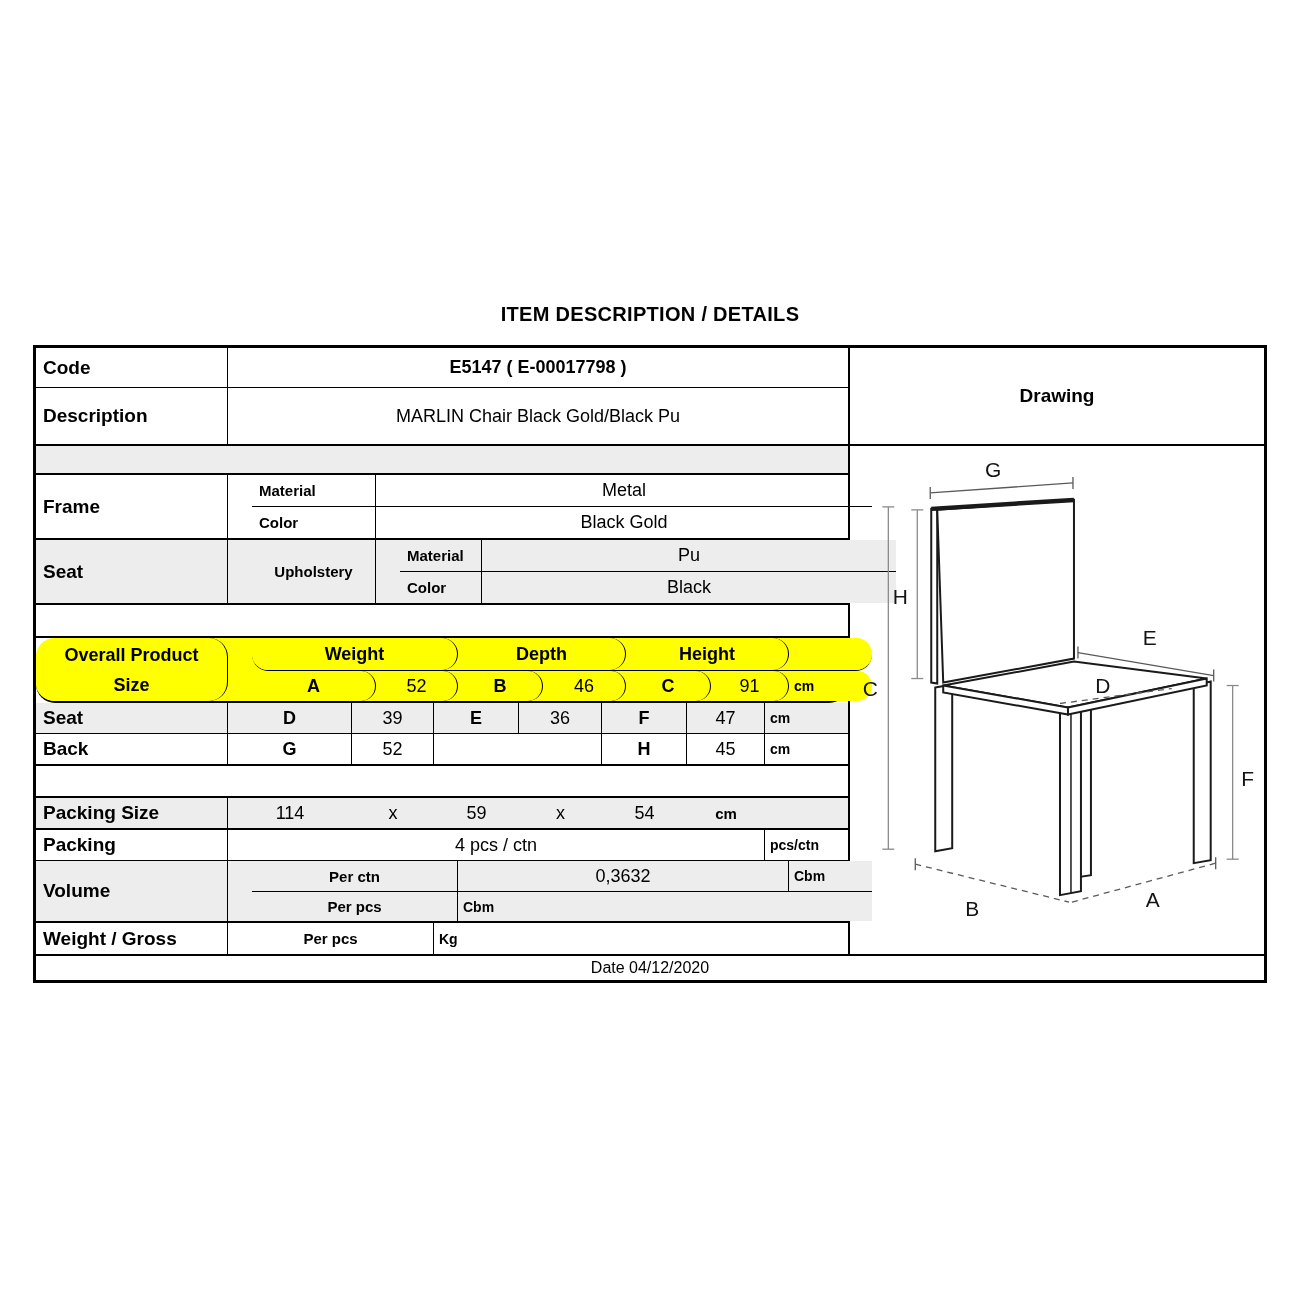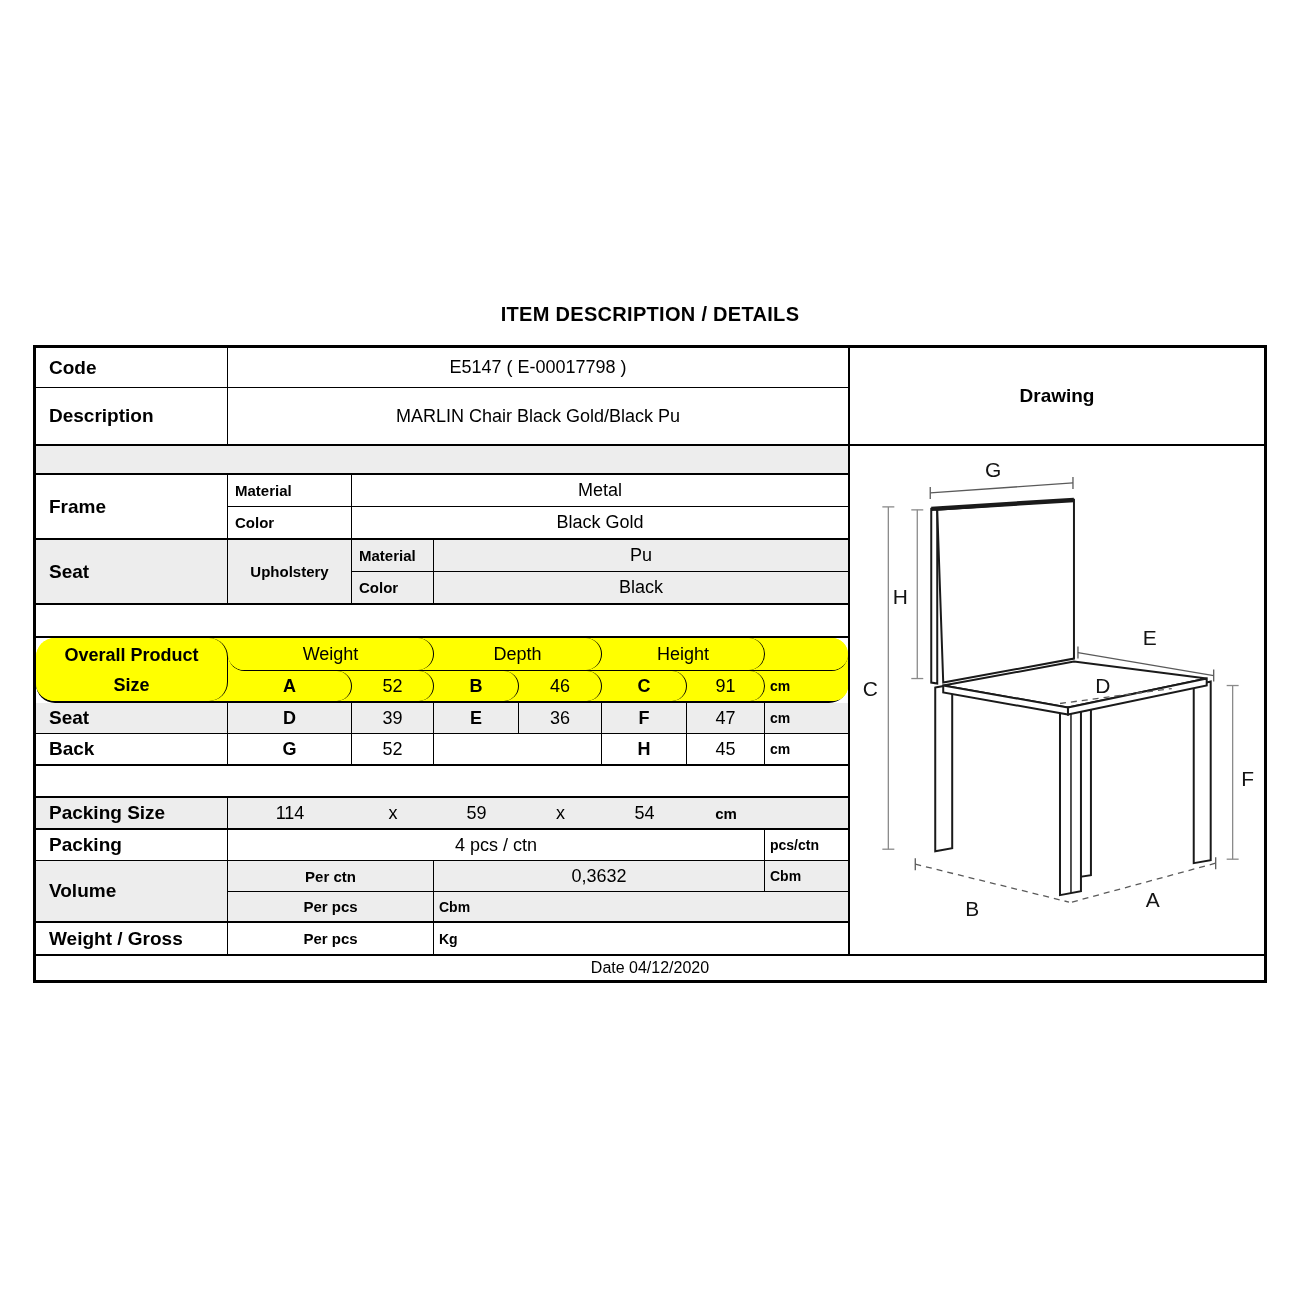--- a/index.html
+++ b/index.html
@@ -15,38 +15,38 @@
   .drawing-header{height:98px;border-bottom:2px solid #000;box-sizing:border-box;
                   display:flex;align-items:center;justify-content:center;
                   font-size:19px;font-weight:bold;}
   .drawing-canvas{position:absolute;left:0;top:98px;width:414px;height:508px;}
   .date-row{position:absolute;left:0;top:606px;width:1228px;height:26px;
             border-top:2.5px solid #000;box-sizing:border-box;display:flex;
             align-items:center;justify-content:center;font-size:16px;font-weight:normal;}
   .row,.sec{display:flex;box-sizing:border-box;background:#fff;}
   .row{border-bottom:1.5px solid #000;}
   .bthick{border-bottom-width:2.5px !important;}
-  .sec{border-bottom:2.5px solid #000;}
+  .sec{border-bottom:2.5px solid #000;gap:24px;}
   .stack{display:flex;flex-direction:column;box-sizing:border-box;}
   .irow{display:flex;box-sizing:border-box;flex:0 0 auto;}
   .irow.ib{border-bottom:1.5px solid #000;}
   .irow.grow{flex:1 1 auto;}
   .cell{box-sizing:border-box;border-right:1.5px solid #000;display:flex;
         align-items:center;justify-content:center;flex:0 0 auto;overflow:hidden;}
   .nr{border-right:none !important;}
   .nb{border-right:none !important;}
   .c0{width:192px}.c1{width:124px}.c2{width:82px}.c3{width:85px}.c4{width:83px}
   .c5{width:85px}.c6{width:78px}.c7{width:83px}
   .c12{width:206px}.c34{width:168px}.c56{width:163px}.c16{width:537px}
   .c36{width:331px}.c17{width:620px}.c27{width:496px}.c37{width:414px}
-  .lbl{justify-content:flex-start;padding-left:13px;font-weight:bold;font-size:19px;}
+  .lbl{justify-content:flex-start;padding-left:7px;font-weight:bold;font-size:19px;}
   .slbl{font-weight:bold;font-size:15px;}
   .slbl.left{justify-content:flex-start;padding-left:7px;}
   .val{font-size:18px;font-weight:normal;}
-  .valb{font-size:18px;font-weight:normal;}
+  .valb{font-size:18px;font-weight:bold;}
   .letter{font-size:18px;font-weight:bold;}
   .unit{justify-content:flex-start;padding-left:5px;font-weight:bold;font-size:14px;}
   .unitc{font-weight:bold;font-size:15px;}
   .gray{background:#ededed;}
   .yellow{background:#ffff00;border-radius:19px;}
   .ylabel{flex-direction:column;line-height:30px;font-weight:bold;font-size:18px;
           justify-content:center;align-items:center;display:flex;}
   svg text{font-family:"Liberation Sans",sans-serif;font-size:21px;fill:#141414;
            text-anchor:middle;}
   .chair{fill:#ffffff;stroke:#1a1a1a;stroke-width:2;stroke-linejoin:miter;}

